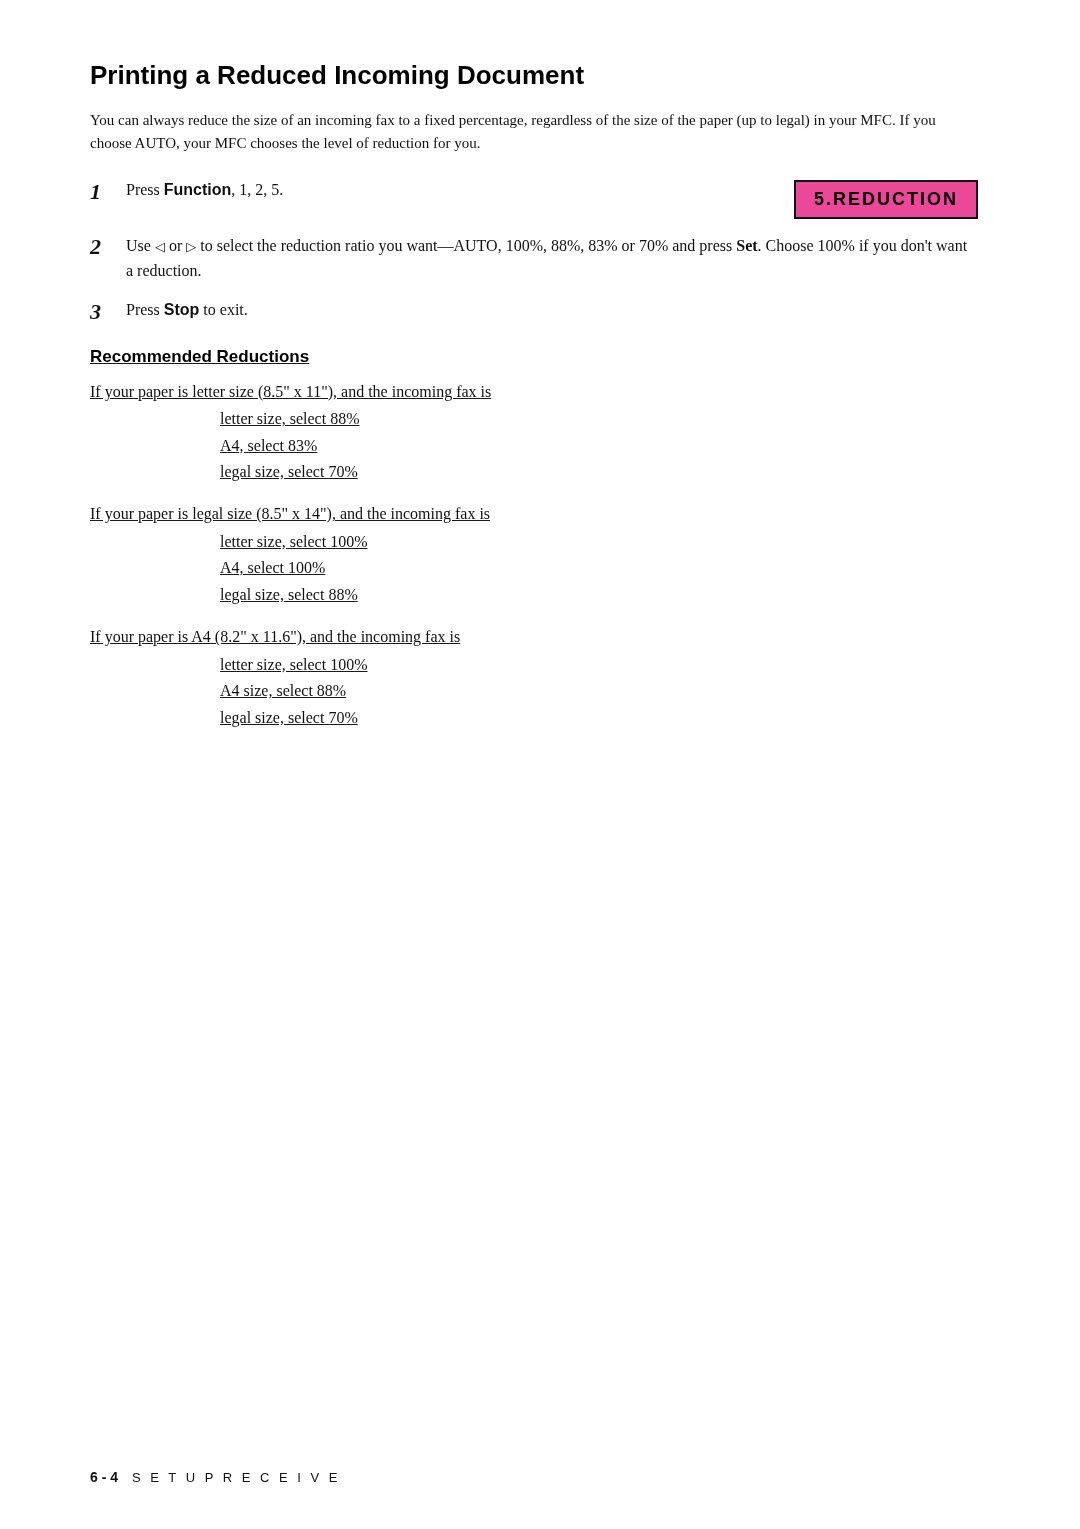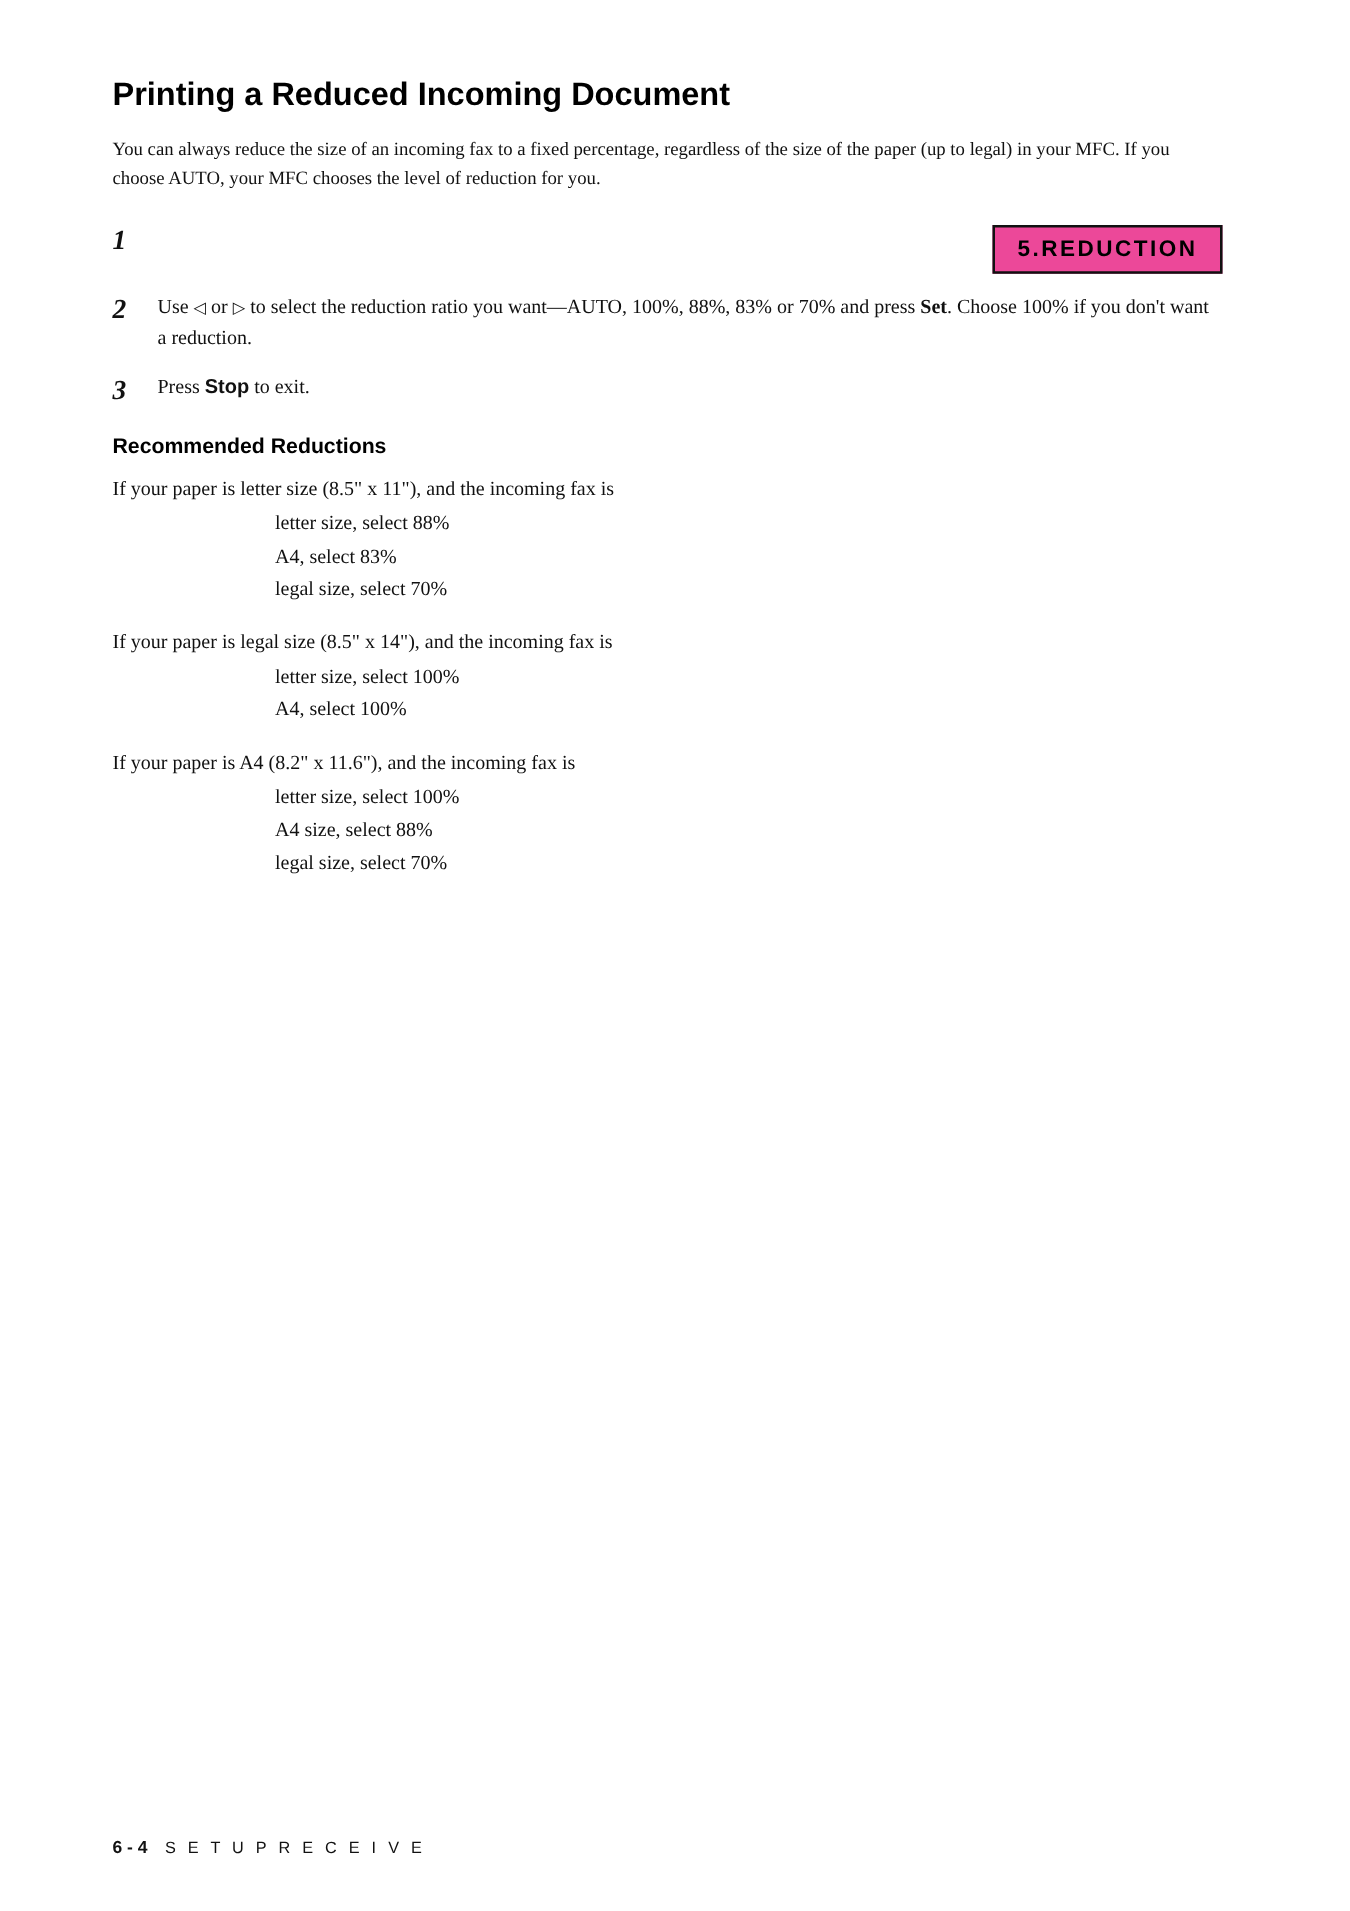--- a/index.html
+++ b/index.html
@@ -94,20 +94,21 @@
       font-size: 18px;
       font-weight: bold;
       letter-spacing: 2px;
       color: #000;
       background: #ec4899;
       white-space: nowrap;
     }
 
     .recommended-section {
       margin-top: 22px;
+      text-decoration: underline;
     }
 
     .recommended-title {
       font-family: Arial, Helvetica, sans-serif;
       font-size: 17px;
       font-weight: bold;
       margin-bottom: 12px;
       color: #000;
     }
 
@@ -177,20 +178,23 @@
 
 <div class="page">
 
   <h1 class="page-title">Printing a Reduced Incoming Document</h1>
 
   <p class="intro-text">You can always reduce the size of an incoming fax to a fixed percentage, regardless of the size of the paper (up to legal) in your MFC.  If you choose AUTO, your MFC chooses the level of reduction for you.</p>
 
   <div class="step-row-with-lcd">
     <div class="step-left">
       <span class="step-number">1</span>
+      <div class="step-content">
+        Press <b>Function</b><span>, 1, 2, 5.</span>
+      </div>
     </div>
     <div class="step-right">
       <div class="lcd-box">5.REDUCTION</div>
     </div>
   </div>
 
   <div class="step-row">
     <span class="step-number">2</span>
     <div class="step2-content">
       Use <span class="arrow-icon">◁</span> or <span class="arrow-icon">▷</span> to select the reduction ratio you want—AUTO, 100%, 88%, 83% or 70% and press <b>Set</b>.  Choose 100% if you don't want a reduction.
@@ -214,20 +218,21 @@
         <li>A4, select 83%</li>
         <li>legal size, select 70%</li>
       </ul>
     </div>
 
     <div class="rec-paragraph">
       <span class="rec-intro">If your paper is legal size (8.5" x 14"), and the incoming fax is</span>
       <ul class="rec-list">
         <li>letter size, select 100%</li>
         <li>A4, select 100%</li>
+        <li>legal size, select 88%</li>
       </ul>
     </div>
 
     <div class="rec-paragraph">
       <span class="rec-intro">If your paper is A4 (8.2" x 11.6"), and the incoming fax is</span>
       <ul class="rec-list">
         <li>letter size, select 100%</li>
         <li>A4 size, select 88%</li>
         <li>legal size, select 70%</li>
       </ul>

